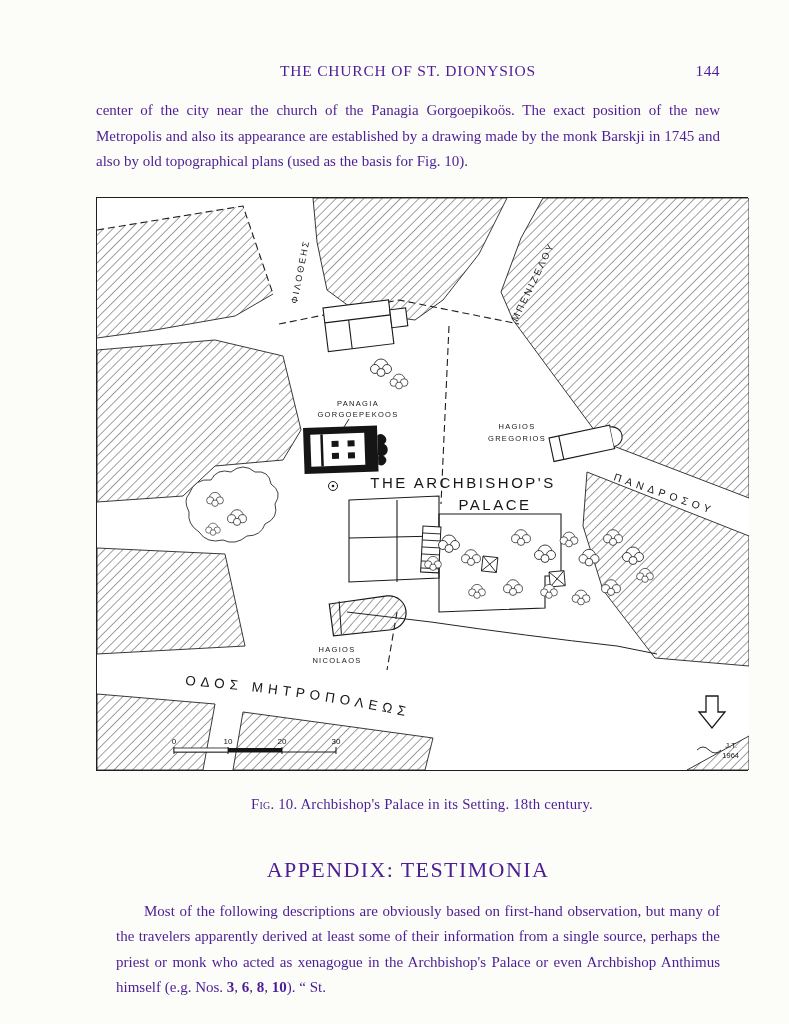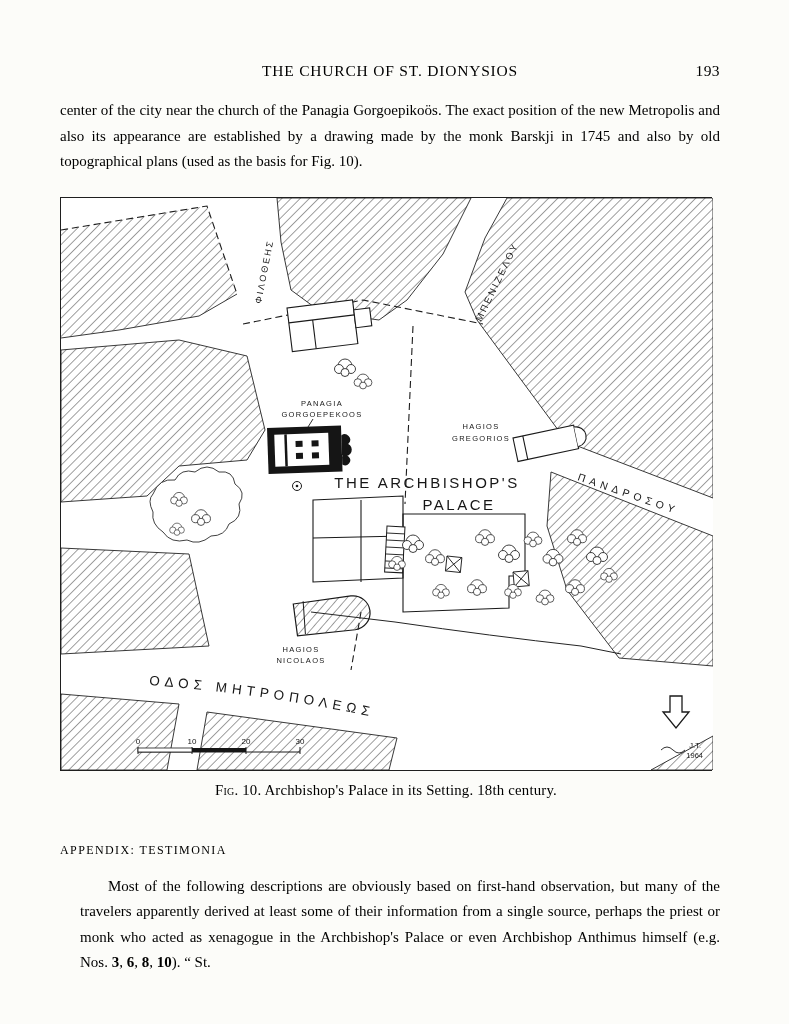--- a/index.html
+++ b/index.html
@@ -1,24 +1,24 @@
 <!DOCTYPE html>
 <html><head>
 <meta charset="utf-8">
 <style>
   html,body { margin:0; padding:0; background:#d8d6d0; }
   .page {
     position:relative;
     width:789px; height:1024px;
     margin:0 auto;
     background:#fcfcf9;
-    color:#000000;
+    color:#4c1d95;
     font-family:"Liberation Serif", serif;
     box-sizing:border-box;
-    padding:62px 69px 0 60px;
+    padding:62px 69px 0 96px;
     overflow:hidden;
   }
   .running-head {
     position:relative;
     text-align:center;
     font-size:15.5px;
     letter-spacing:0.8px;
     height:22px;
   }
   .running-head .page-number {
@@ -29,46 +29,47 @@
     margin:14px 0 0 0;
     font-size:15px;
     line-height:25.5px;
     text-align:justify;
   }
   .body-para.indent { text-indent:28px; margin-top:16px;margin-left:20px; }
   figure { margin:22px 0 0 0; padding:0; width:652px; }
   .map-frame { border:1.4px solid #1f1f1f; background:#ffffff; }
   .map-frame svg { display:block; }
   figcaption {
-    margin-top:11px;
+    margin-top:25px;
     text-align:center;
     font-size:14.8px;
     letter-spacing:0.2px;
   }
   .sc { font-variant:small-caps; }
   .appendix-heading {
     margin:44px 0 0 0;
-    font-size:12px;
+    text-align:center;
+    font-size:22px;
     font-weight:normal;
     letter-spacing:1.4px;
   }
   b { font-weight:bold; }
   text, textPath {
     font-family:"Liberation Sans", sans-serif;
     fill:#161616;
   }
 </style>
 </head>
 <body>
 
 <div class="page">
 
   <header class="running-head">
     <span>THE CHURCH OF ST. DIONYSIOS</span>
-    <span class="page-number">193</span>
+    <span class="page-number">144</span>
   </header>
 
   <p class="body-para">center of the city near the church of the Panagia Gorgoepikoös.  The exact position of the new Metropolis and also its appearance are established by a drawing made by the monk Barskji in 1745 and also by old topographical plans (used as the basis for Fig. 10).</p>
 
   <figure>
     <div class="map-frame">
       <svg viewBox="0 0 652 572" width="652" height="572" xmlns="http://www.w3.org/2000/svg">
         <defs>
           <pattern id="hatch" width="6.5" height="6.5" patternUnits="userSpaceOnUse" patternTransform="rotate(45)">
             <line x1="0" y1="0" x2="0" y2="6.5" stroke="#2b2b2b" stroke-width="0.9"></line>

